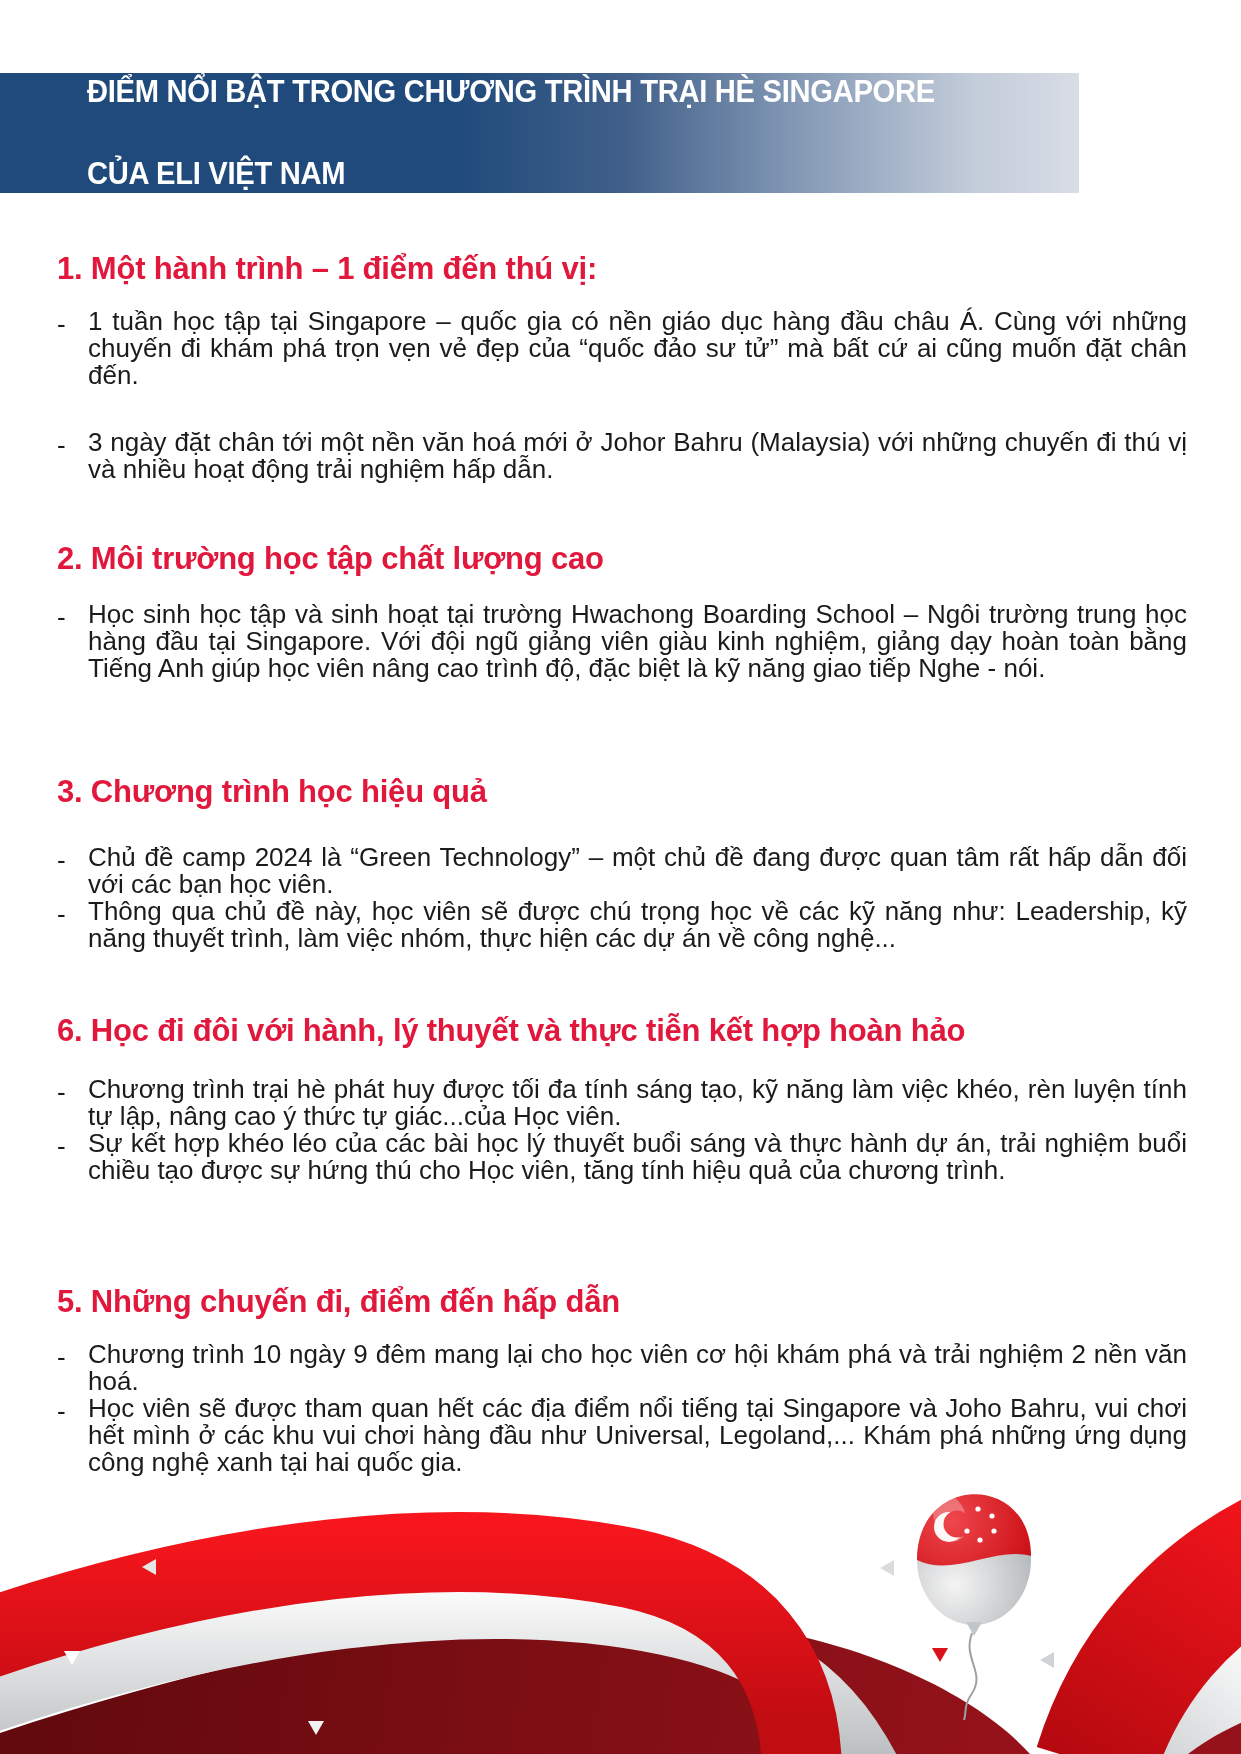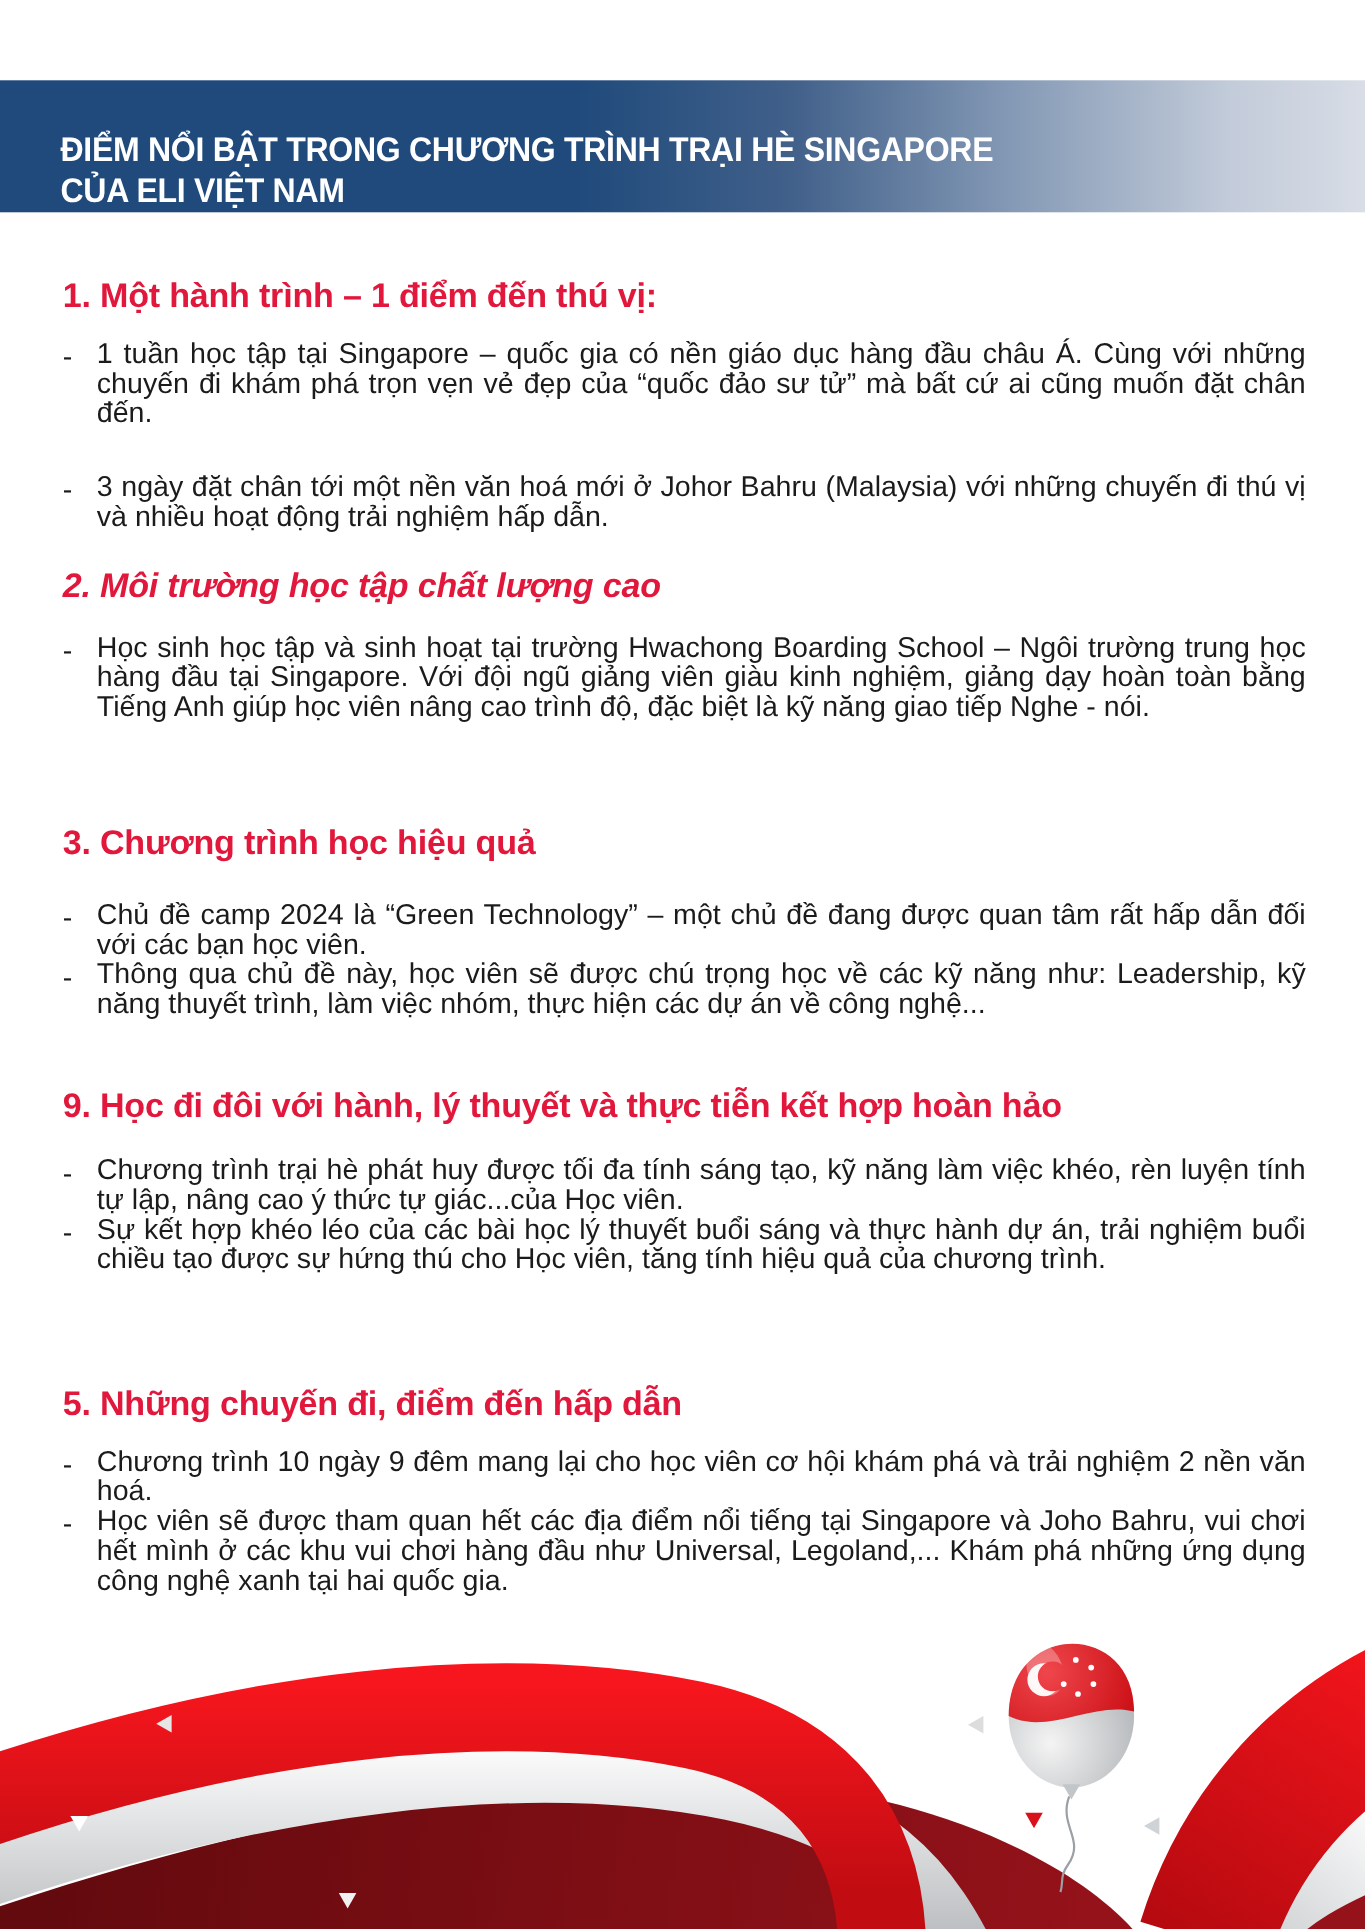--- a/index.html
+++ b/index.html
@@ -3,40 +3,40 @@
 <meta charset="utf-8">
 <style>
   html,body{margin:0;padding:0;}
   body{
     width:1241px;height:1754px;position:relative;background:#ffffff;
     font-family:"Liberation Sans","DejaVu Sans",sans-serif;
     overflow:hidden;
   }
   
   .banner{
-    position:absolute;top:73px;left:0;width:1241px;height:120px;
+    position:absolute;top:73px;left:0;width:1079px;height:120px;
     background:linear-gradient(90deg,#1f4a7b 0%,#1f4a7b 42%,#41608a 58%,#8499b5 74%,#c2cbd9 90%,#d8dde6 100%);
-    display:flex;flex-direction:column;justify-content:flex-end;
-    padding-left:55px;box-sizing:border-box;
+    display:flex;flex-direction:column;justify-content:space-between;
+    padding-left:87px;box-sizing:border-box;
   }
   .banner .t{
     color:#ffffff;font-weight:700;font-size:31px;line-height:38px;
     letter-spacing:-.3px;display:inline-block;transform:scaleX(.94);transform-origin:left center;
     white-space:nowrap;
   }
   
   .content{
     position:absolute;top:193px;left:57px;width:1130px;color:#1b1b1b;
   }
   .section h2{
     margin:0;color:#e1173c;font-size:31px;line-height:36px;font-weight:700;
     letter-spacing:-.2px;
   }
   .s1 h2{margin-top:58px;}
-  .s2 h2{margin-top:32px;font-style:italic;}
+  .s2 h2{margin-top:58px;}
   .s3 h2{margin-top:92px;}
   .s4 h2{margin-top:61px;}
   .s5 h2{margin-top:100px;}
   .bullets{margin:0;}
   .s1 .bullets{margin-top:21px;}
   .s2 .bullets{margin-top:24px;}
   .s3 .bullets{margin-top:34px;}
   .s4 .bullets{margin-top:27px;}
   .s5 .bullets{margin-top:21px;}
   .bullet{display:flex;align-items:flex-start;}
@@ -91,21 +91,21 @@
         <p>Chủ đề camp 2024 là “Green Technology” – một chủ đề đang được quan tâm rất hấp dẫn đối với các bạn học viên.</p>
       </div>
       <div class="bullet">
         <span class="marker">-</span>
         <p>Thông qua chủ đề này, học viên sẽ được chú trọng học về các kỹ năng như: Leadership, kỹ năng thuyết trình, làm việc nhóm, thực hiện các dự án về công nghệ...</p>
       </div>
     </div>
   </section>
 
   <section class="section s4">
-    <h2>9. Học đi đôi với hành, lý thuyết và thực tiễn kết hợp hoàn hảo</h2>
+    <h2>6. Học đi đôi với hành, lý thuyết và thực tiễn kết hợp hoàn hảo</h2>
     <div class="bullets">
       <div class="bullet">
         <span class="marker">-</span>
         <p>Chương trình trại hè phát huy được tối đa tính sáng tạo, kỹ năng làm việc khéo, rèn luyện tính tự lập, nâng cao ý thức tự giác...của Học viên.</p>
       </div>
       <div class="bullet">
         <span class="marker">-</span>
         <p>Sự kết hợp khéo léo của các bài học lý thuyết buổi sáng và thực hành dự án, trải nghiệm buổi chiều tạo được sự hứng thú cho Học viên, tăng tính hiệu quả của chương trình.</p>
       </div>
     </div>

